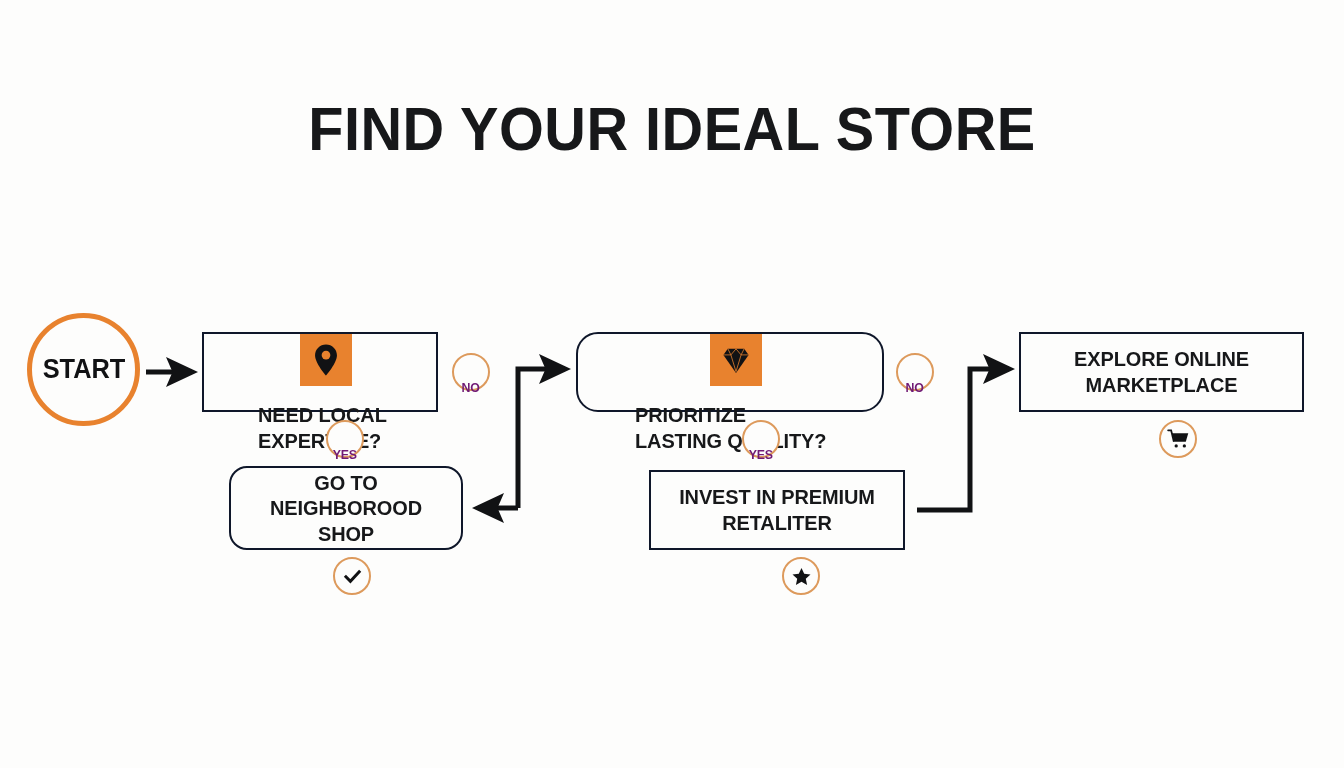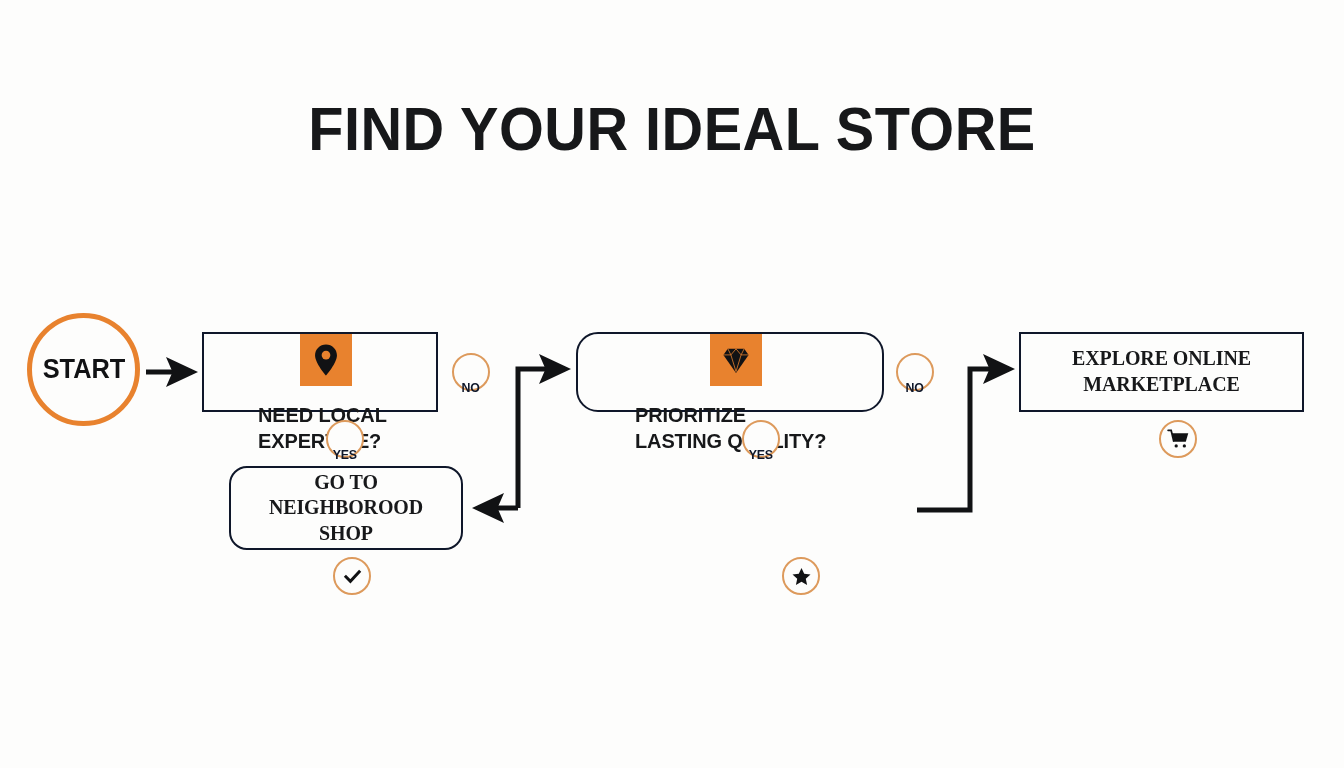--- a/index.html
+++ b/index.html
@@ -79,21 +79,20 @@
     align-items: center;
     flex-direction: column;
   }
   .node.with-icon {
     padding-left: 12px;
     gap: 16px;
   }
   .node.text-only {
     justify-content: center;
     text-align: center;
-    font-family: Liberation Serif, serif;
   }
   .node-text {
     font-size: 21px;
     font-weight: 700;
     color: #17181a;
     line-height: 1.22;
     letter-spacing: -0.1px;
     white-space: pre-line;
     transform: scaleX(0.95);
     transform-origin: left center;
@@ -128,21 +127,21 @@
     border: 2.5px solid #dd9a5c;
     border-radius: 50%;
     background: #fdfdfc;
     display: flex;
     align-items: center;
     justify-content: center;
   }
   .badge .badge-text {
     font-size: 13px;
     font-weight: 700;
-    color: #0f172a;
+    color: #701a75;
     letter-spacing: -0.2px;
     transform: scaleX(0.95);
     margin-top: 31px;
   }
   .badge svg { display: block; }
 
   #badge-no-1   { left: 452px; top: 353px; width: 38px; height: 38px; }
   #badge-no-2   { left: 896px; top: 353px; width: 38px; height: 38px; }
   #badge-yes-1  { left: 326px; top: 420px; width: 38px; height: 38px; }
   #badge-yes-2  { left: 742px; top: 420px; width: 38px; height: 38px; }
@@ -207,20 +206,24 @@
         <path d="M8.4 8.4L12 20.2 15.6 8.4" fill="none" stroke="#e8822e" stroke-width="0.55"></path>
         <path d="M3.3 8.4L8.4 8.4 6.3 4.2" fill="none" stroke="#e8822e" stroke-width="0.55"></path>
         <path d="M20.7 8.4L15.6 8.4 17.7 4.2" fill="none" stroke="#e8822e" stroke-width="0.55"></path>
         <path d="M8.4 8.4L12 4.15 15.6 8.4" fill="none" stroke="#e8822e" stroke-width="0.55"></path>
       </svg>
     </span>
     <span class="node-text">PRIORITIZE
 LASTING QUALITY?</span>
   </div>
 
+  <div class="node text-only" id="node-premium">
+    <span class="node-text">INVEST IN PREMIUM
+RETALITER</span>
+  </div>
 
   <div class="node text-only" id="node-online">
     <span class="node-text">EXPLORE ONLINE
 MARKETPLACE</span>
   </div>
 
   <div class="badge" id="badge-no-1">
     <span class="badge-text">NO</span>
   </div>
 

